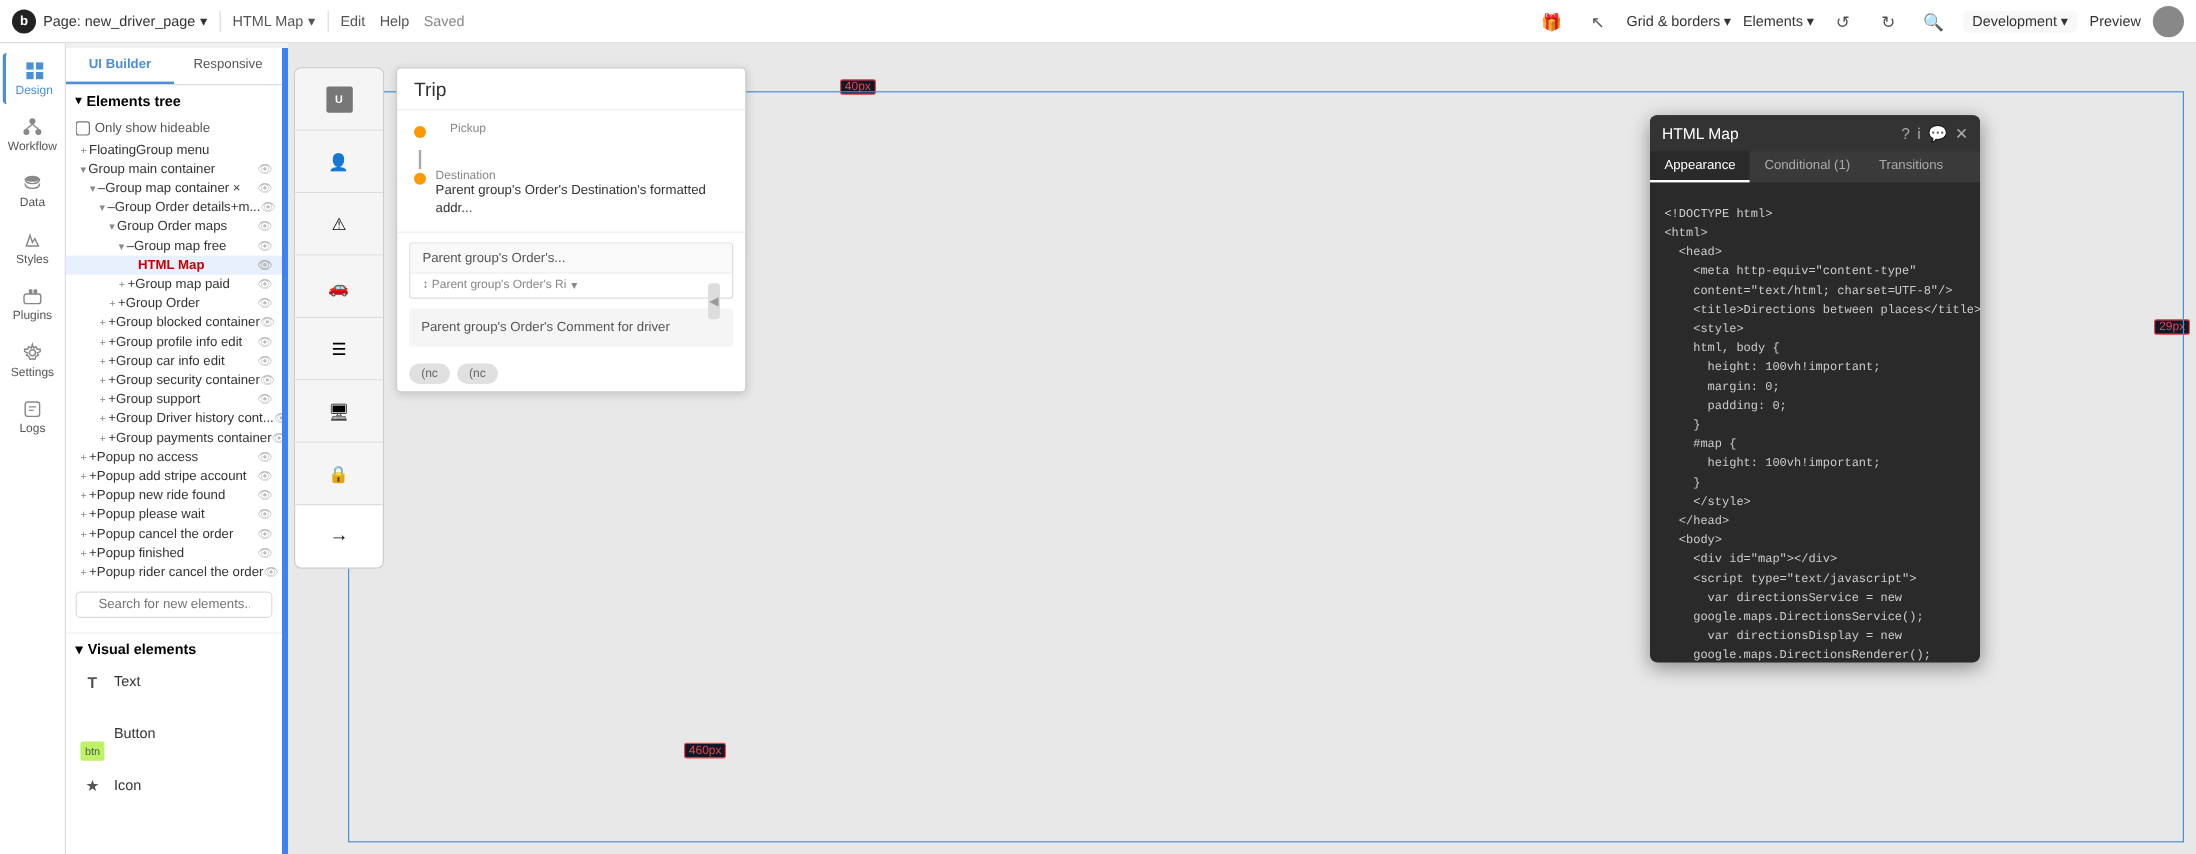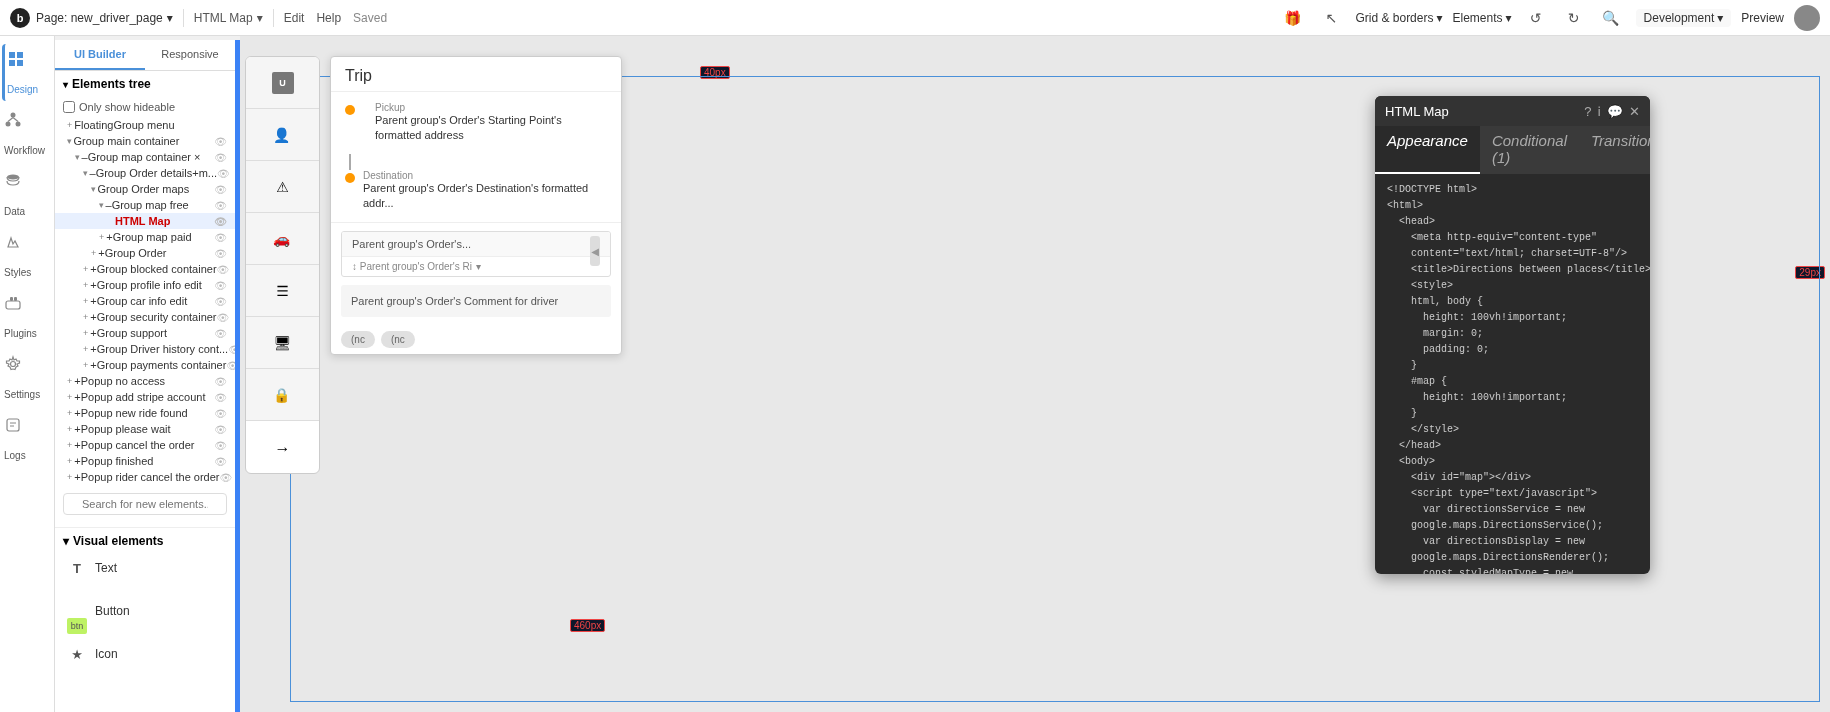--- a/index.html
+++ b/index.html
@@ -25,21 +25,21 @@
     .topbar-dev { font-size: 12px; color: #333; display: flex; align-items: center; gap: 3px; cursor: pointer; background: #f8f8f8; padding: 2px 8px; border-radius: 4px; }
     .topbar-preview { font-size: 12px; color: #333; cursor: pointer; font-weight: 500; }
     .topbar-avatar { width: 26px; height: 26px; border-radius: 50%; background: #888; }
 
     
     .left-icons {
       position: fixed; top: 36px; left: 0; width: 55px; background: #fff;
       border-right: 1px solid #ddd; height: calc(100vh - 36px);
       display: flex; flex-direction: column; align-items: center; padding-top: 8px; gap: 4px; z-index: 90;
     }
-    .left-icon-item { display: flex; flex-direction: column; align-items: flex-start; width: 50px; padding: 6px 2px; cursor: pointer; border-radius: 4px; color: #555; gap: 16px; }
+    .left-icon-item { display: flex; flex-direction: column; align-items: center; width: 50px; padding: 6px 2px; cursor: pointer; border-radius: 4px; color: #555; gap: 2px; }
     .left-icon-item.active { color: #4a90d9; border-left: 3px solid #4a90d9; }
     .left-icon-item svg { width: 18px; height: 18px; }
     .left-icon-label { font-size: 10px; color: inherit; }
 
     
     .panel {
       position: fixed; top: 40px; left: 55px; width: 185px; background: #fff;
       border-right: 5px solid #3b82f6; height: calc(100vh - 36px); overflow-y: auto; z-index: 80;
     }
     .panel-tabs { display: flex; border-bottom: 1px solid #ddd; }
@@ -122,23 +122,23 @@
     .html-map-panel {
       position: absolute; top: 60px; right: 180px; width: 275px;
       background: #2a2a2a; border-radius: 6px; overflow: hidden;
       box-shadow: 0 4px 16px rgba(0,0,0,0.4);
     }
     .hmp-header { background: #333; padding: 6px 10px; display: flex; align-items: center; justify-content: space-between; }
     .hmp-title { color: #fff; font-size: 13px; font-weight: 500; }
     .hmp-icons { display: flex; gap: 6px; align-items: center; }
     .hmp-icon { color: #aaa; font-size: 13px; cursor: pointer; }
     .hmp-tabs { display: flex; background: #3a3a3a; }
-    .hmp-tab { padding: 6px 12px; font-size: 15px; color: #aaa; cursor: pointer; border-bottom: 2px solid transparent; font-style: italic; }
+    .hmp-tab { padding: 6px 12px; font-size: 11px; color: #aaa; cursor: pointer; border-bottom: 2px solid transparent; }
     .hmp-tab.active { color: #fff; border-bottom-color: #fff; background: #2a2a2a; }
-    .hmp-code { padding: 8px 12px; font-family: 'Courier New', monospace; font-size: 10px; color: #ccc; line-height: 1.6; height: 400px; overflow-y: auto; }
+    .hmp-code { padding: 20px 12px; font-family: 'Courier New', monospace; font-size: 10px; color: #ccc; line-height: 1.6; height: 400px; overflow-y: auto; }
     .code-line { white-space: pre; }
   </style>
 </head>
 <body>
 
 <div class="topbar">
   <div class="topbar-logo">b</div>
   <div class="topbar-page">
     <span>Page: new_driver_page</span>
     <span>▾</span>
@@ -426,21 +426,20 @@
         <span>→</span>
       </div>
     </div>
 
     <div class="app-preview">
       <div class="preview-title">Trip</div>
       <div class="pickup-row">
         <div class="orange-dot"></div>
         <div class="pickup-text">
           <div class="pickup-label">Pickup</div>
-          <div class="pickup-value">Parent group's Order's Starting Point's formatted address</div>
         </div>
       </div>
       <div class="route-line"></div>
       <div class="dest-row">
         <div class="dest-dot"></div>
         <div class="pickup-text">
           <div class="pickup-label">Destination</div>
           <div class="pickup-value">Parent group's Order's Destination's formatted addr...</div>
         </div>
       </div>

